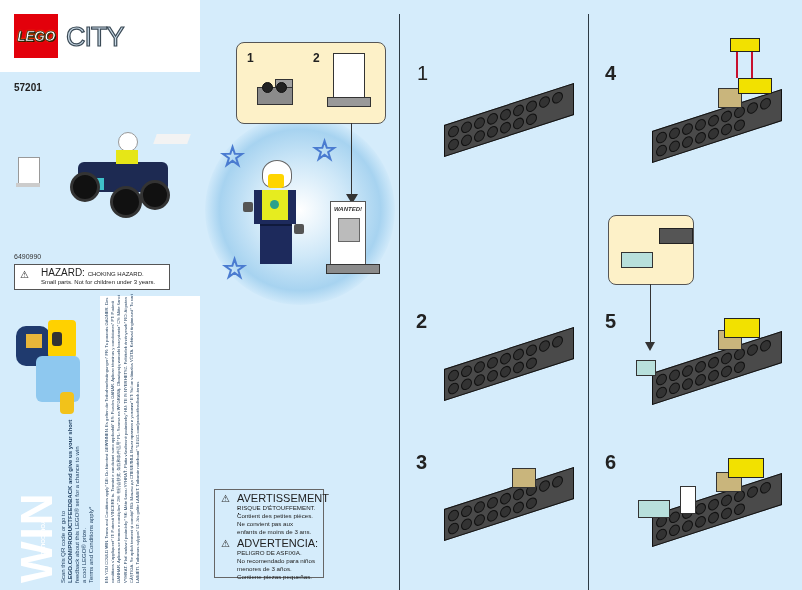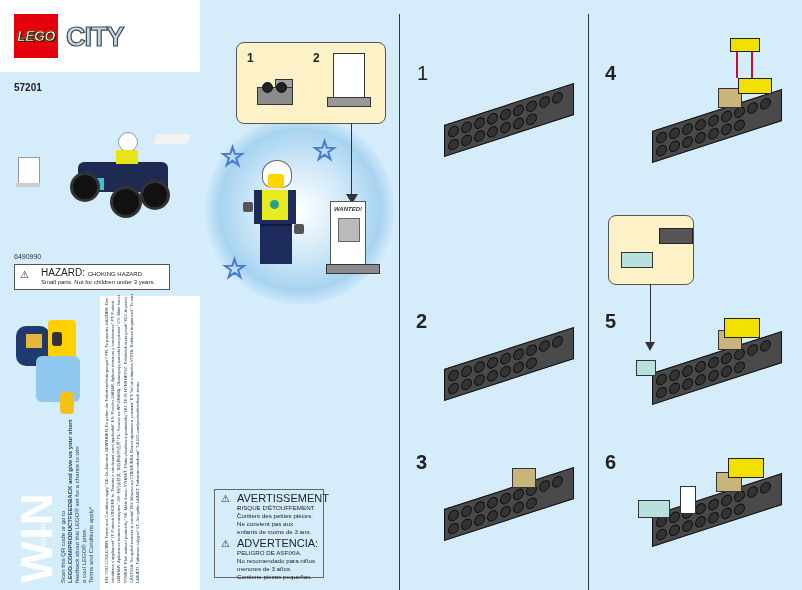--- a/index.html
+++ b/index.html
@@ -4,21 +4,21 @@
 <style>
   html,body{margin:0;padding:0;}
   body{width:802px;height:590px;overflow:hidden;background:#d5ecfb;font-family:"Liberation Sans",sans-serif;position:relative;}
   .abs{position:absolute;}
   
   #cover{left:0;top:0;width:200px;height:438px;background:#d5ecfb;}
   #cover-top{left:0;top:0;width:200px;height:72px;background:#ffffff;}
   #logo{left:14px;top:14px;width:44px;height:44px;background:#e3000b;display:flex;align-items:center;justify-content:center;}
   #logo span{color:#fff;font-weight:bold;font-style:italic;font-size:14px;letter-spacing:-0.5px;-webkit-text-stroke:0.6px #000;text-shadow:1px 1px 0 #000;background:#ffcf00;padding:0 2px;border-radius:3px;color:#fff;}
   #logo span{background:transparent;color:#fff;text-shadow:0 0 2px #ffcf00,1px 1px 0 #000;}
-  #city{left:66px;top:22px;font-size:27px;font-weight:bold;color:#c9d9e6;-webkit-text-stroke:1.2px #3b4a56;letter-spacing:-1px;}
+  #city{left:66px;top:22px;font-size:27px;font-weight:normal;color:#c9d9e6;-webkit-text-stroke:1.2px #3b4a56;letter-spacing:-1px;}
   #setnum{left:14px;top:82px;font-size:10px;font-weight:bold;color:#222;}
   #itemnum{left:14px;top:253px;font-size:7px;color:#333;}
   #warning-box{left:14px;top:264px;width:154px;height:24px;border:1px solid #555;background:#fff;}
   #warning-box .tri{left:5px;top:4px;font-size:10px;color:#333;}
   #warning-title{left:26px;top:2px;font-size:10px;color:#222;}
   #warning-title b{font-weight:normal;}
   #warning-title small{font-size:6px;}
   #warning-sub{left:26px;top:14px;font-size:6px;color:#222;white-space:nowrap;}
   #win-panel{left:0;top:296px;width:100px;height:294px;background:#d5ecfb;}
   #terms-panel{left:100px;top:296px;width:100px;height:294px;background:#ffffff;}

